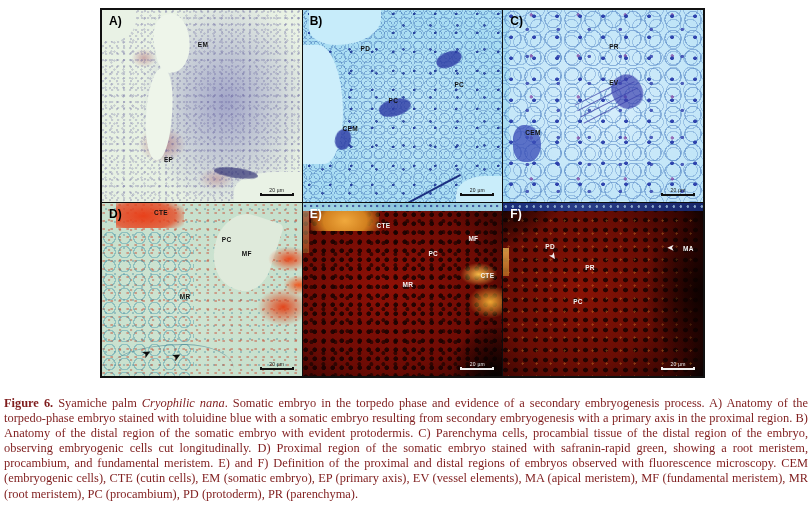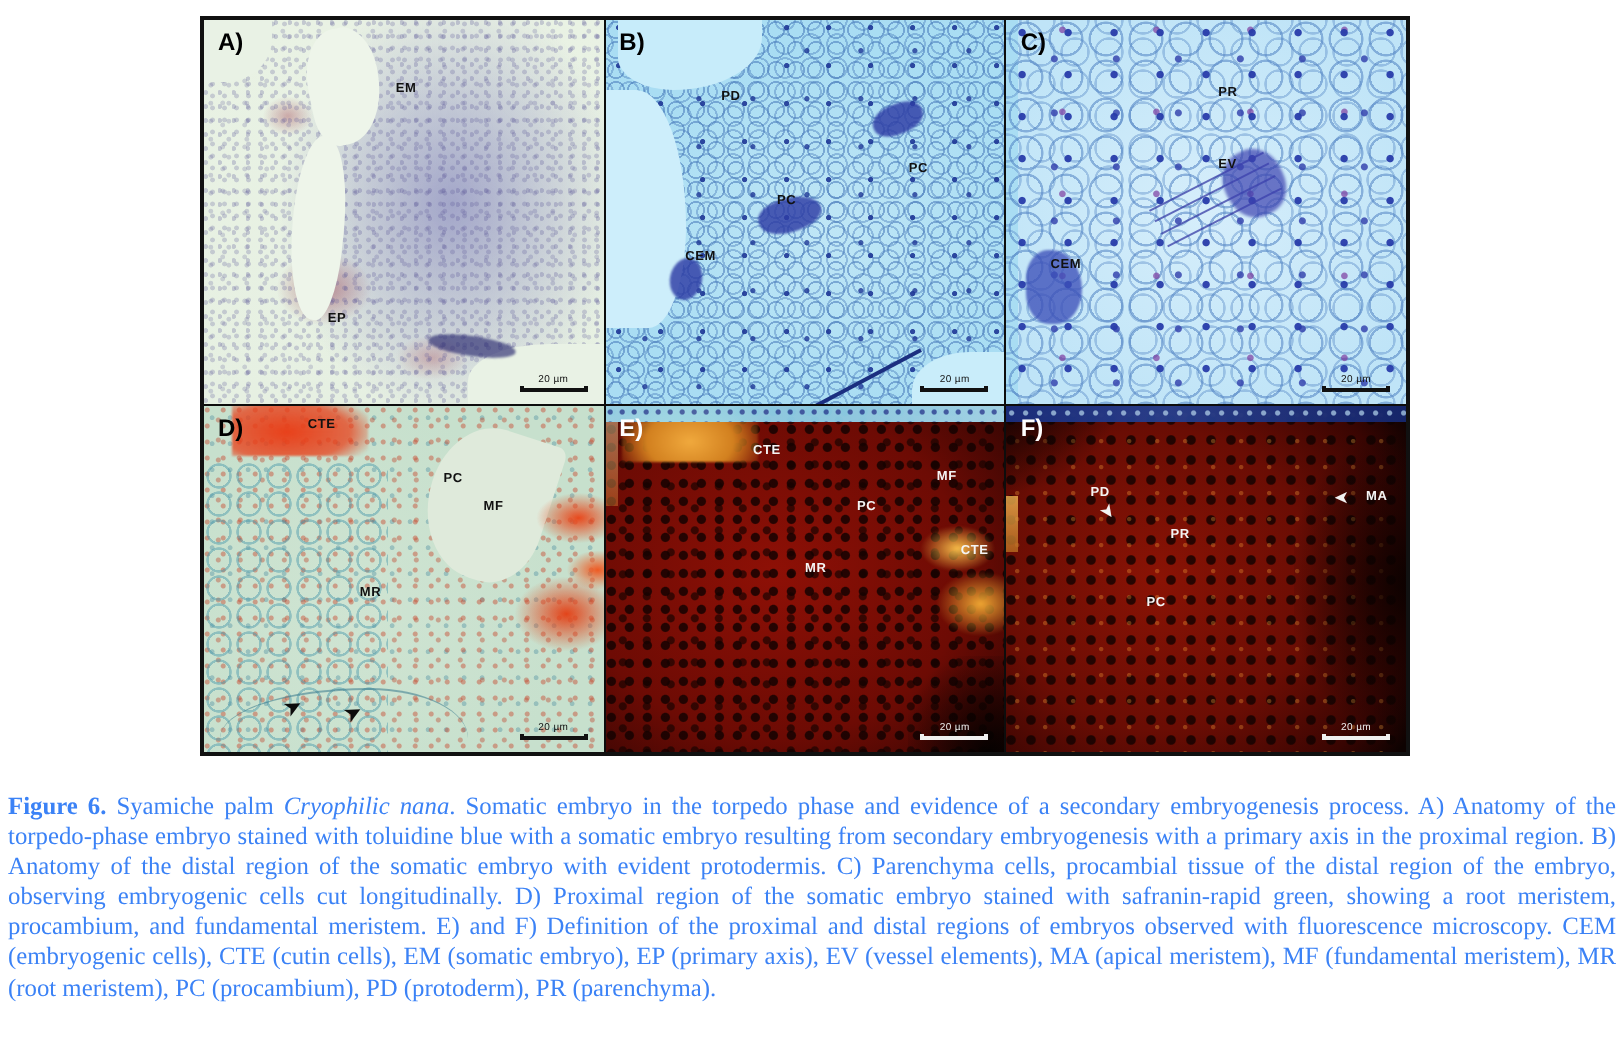--- a/index.html
+++ b/index.html
@@ -486,21 +486,21 @@
 
   
   #caption {
     position: absolute;
     left: 4px;
     top: 396px;
     width: 804px;
     font-family: "Liberation Serif", serif;
     font-size: 12.4px;
     line-height: 15.1px;
-    color: #3b82f6;
+    color: #7f1d1d;
     text-align: justify;
     text-justify: inter-word;
   }
   #caption b { font-weight: bold; }
   #caption i { font-style: italic; }
 </style>
 </head>
 <body>
 
 <div id="figure-block">

